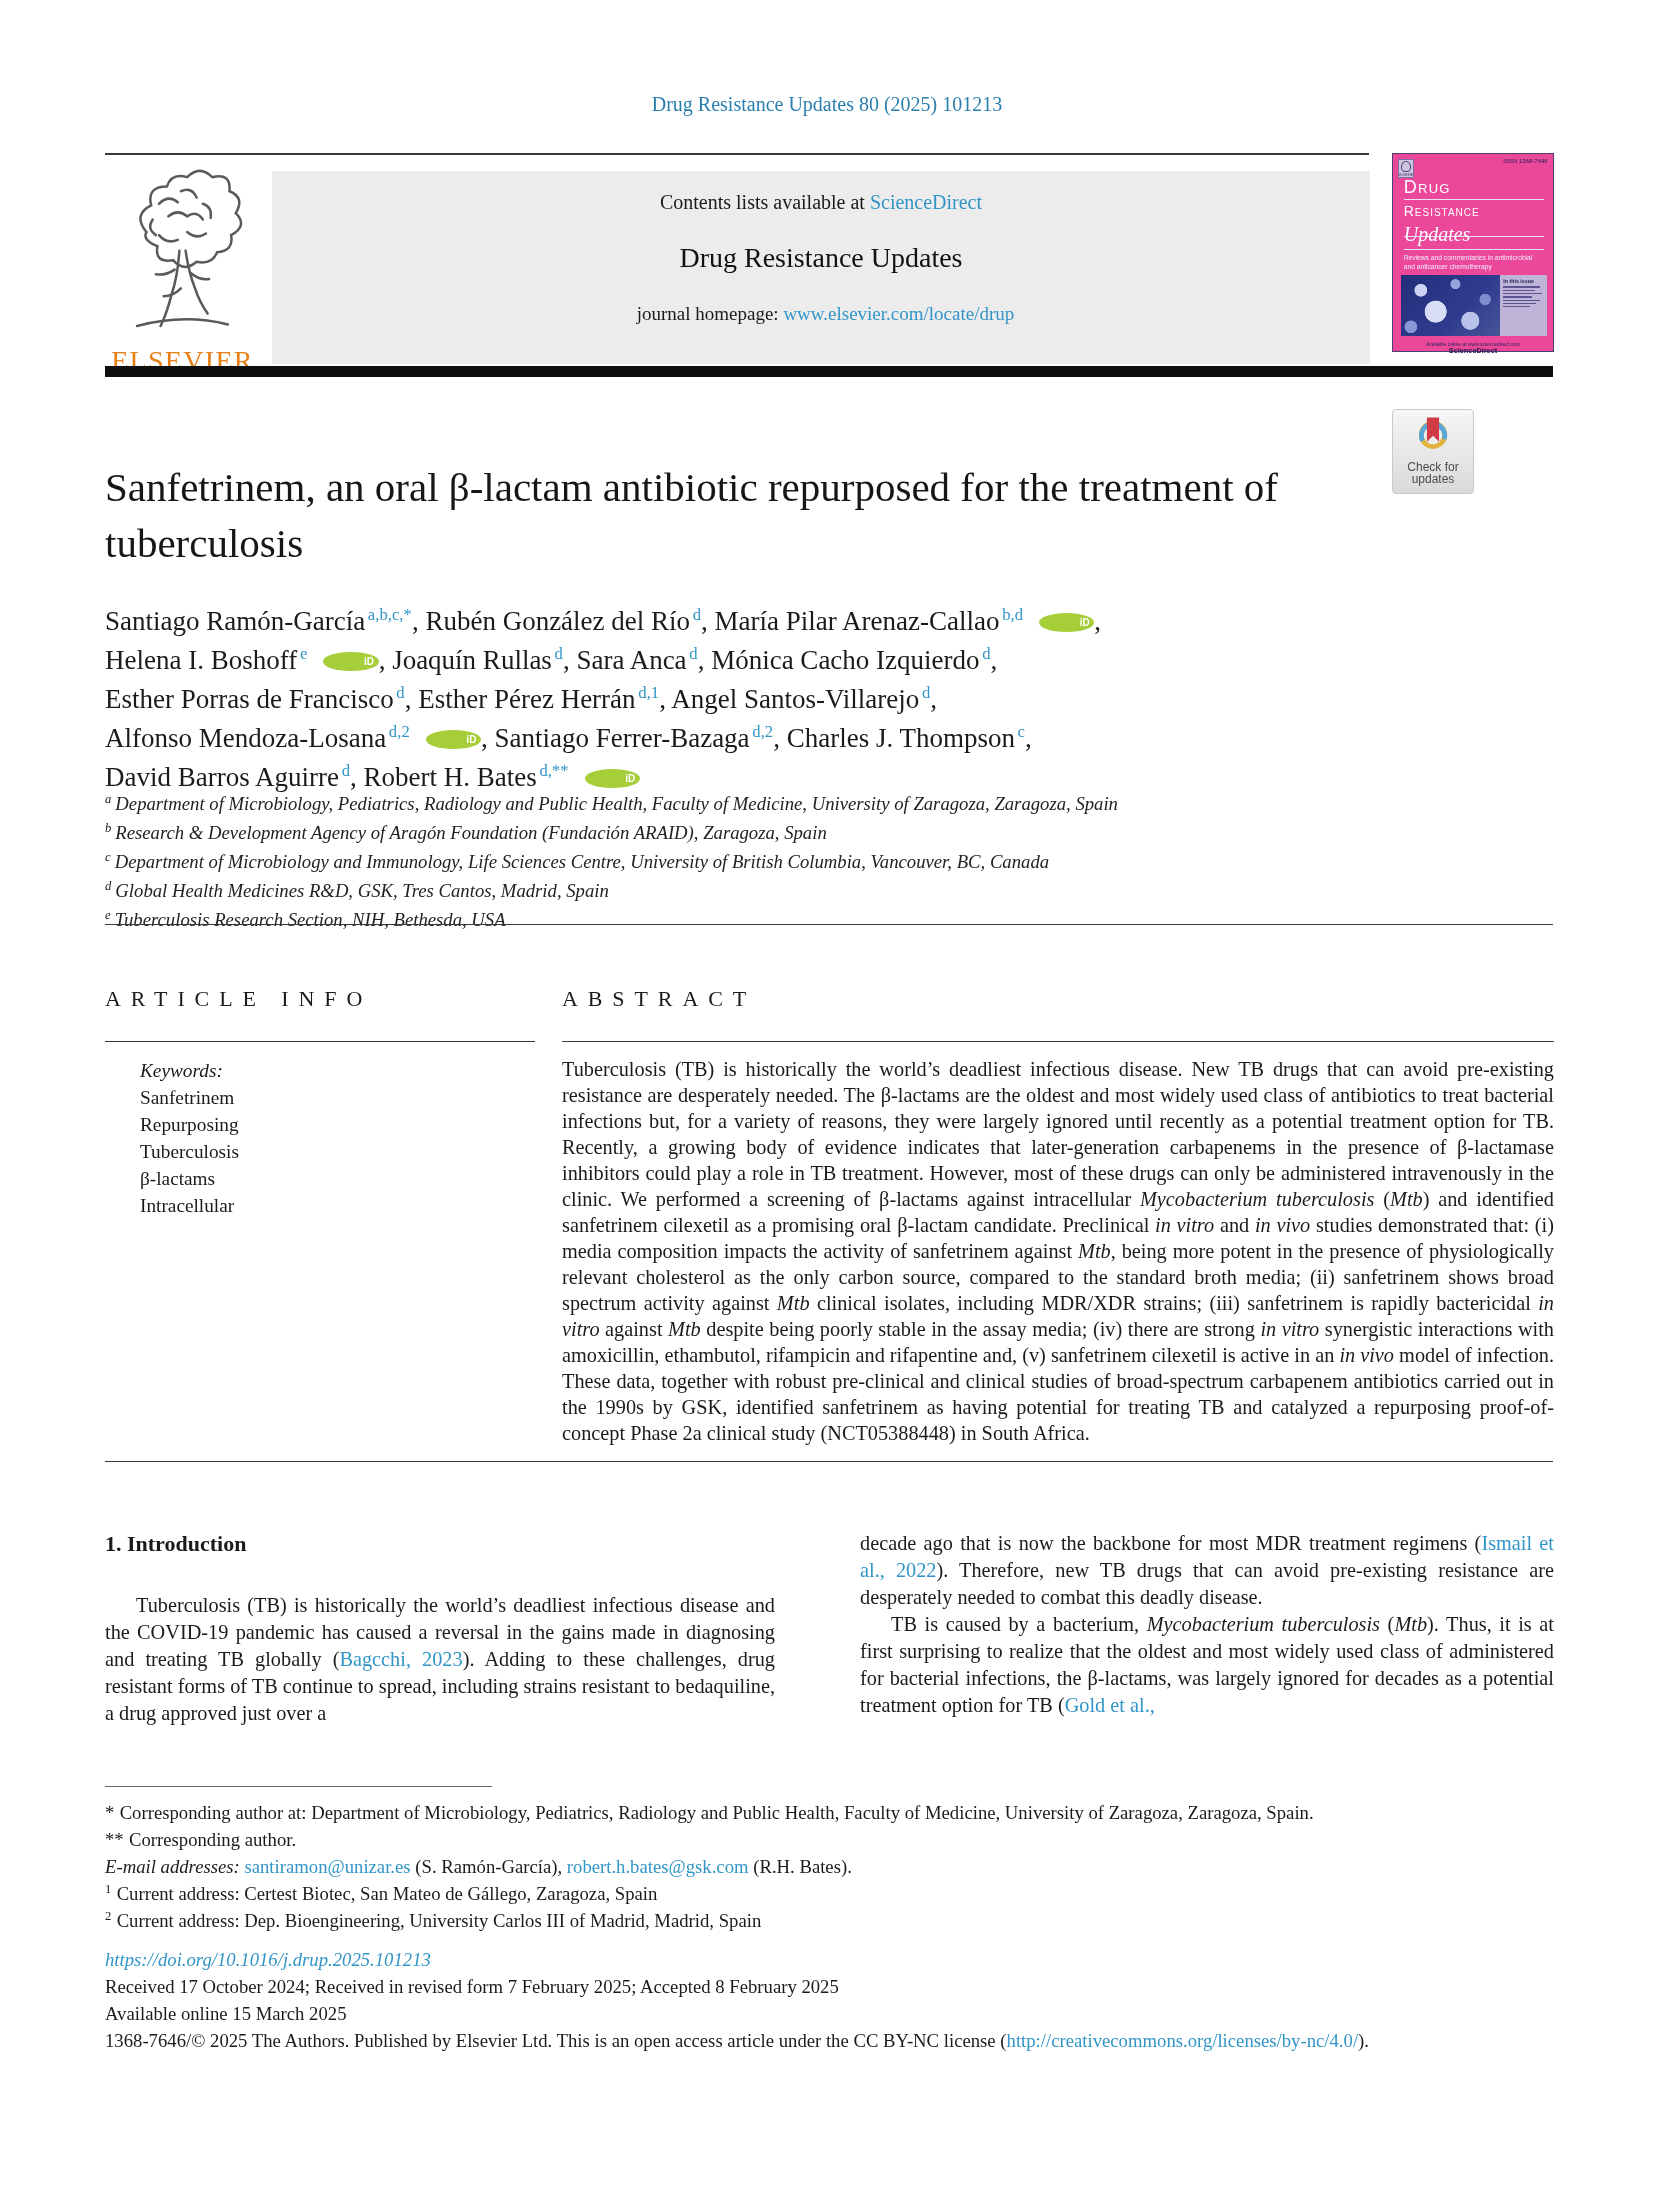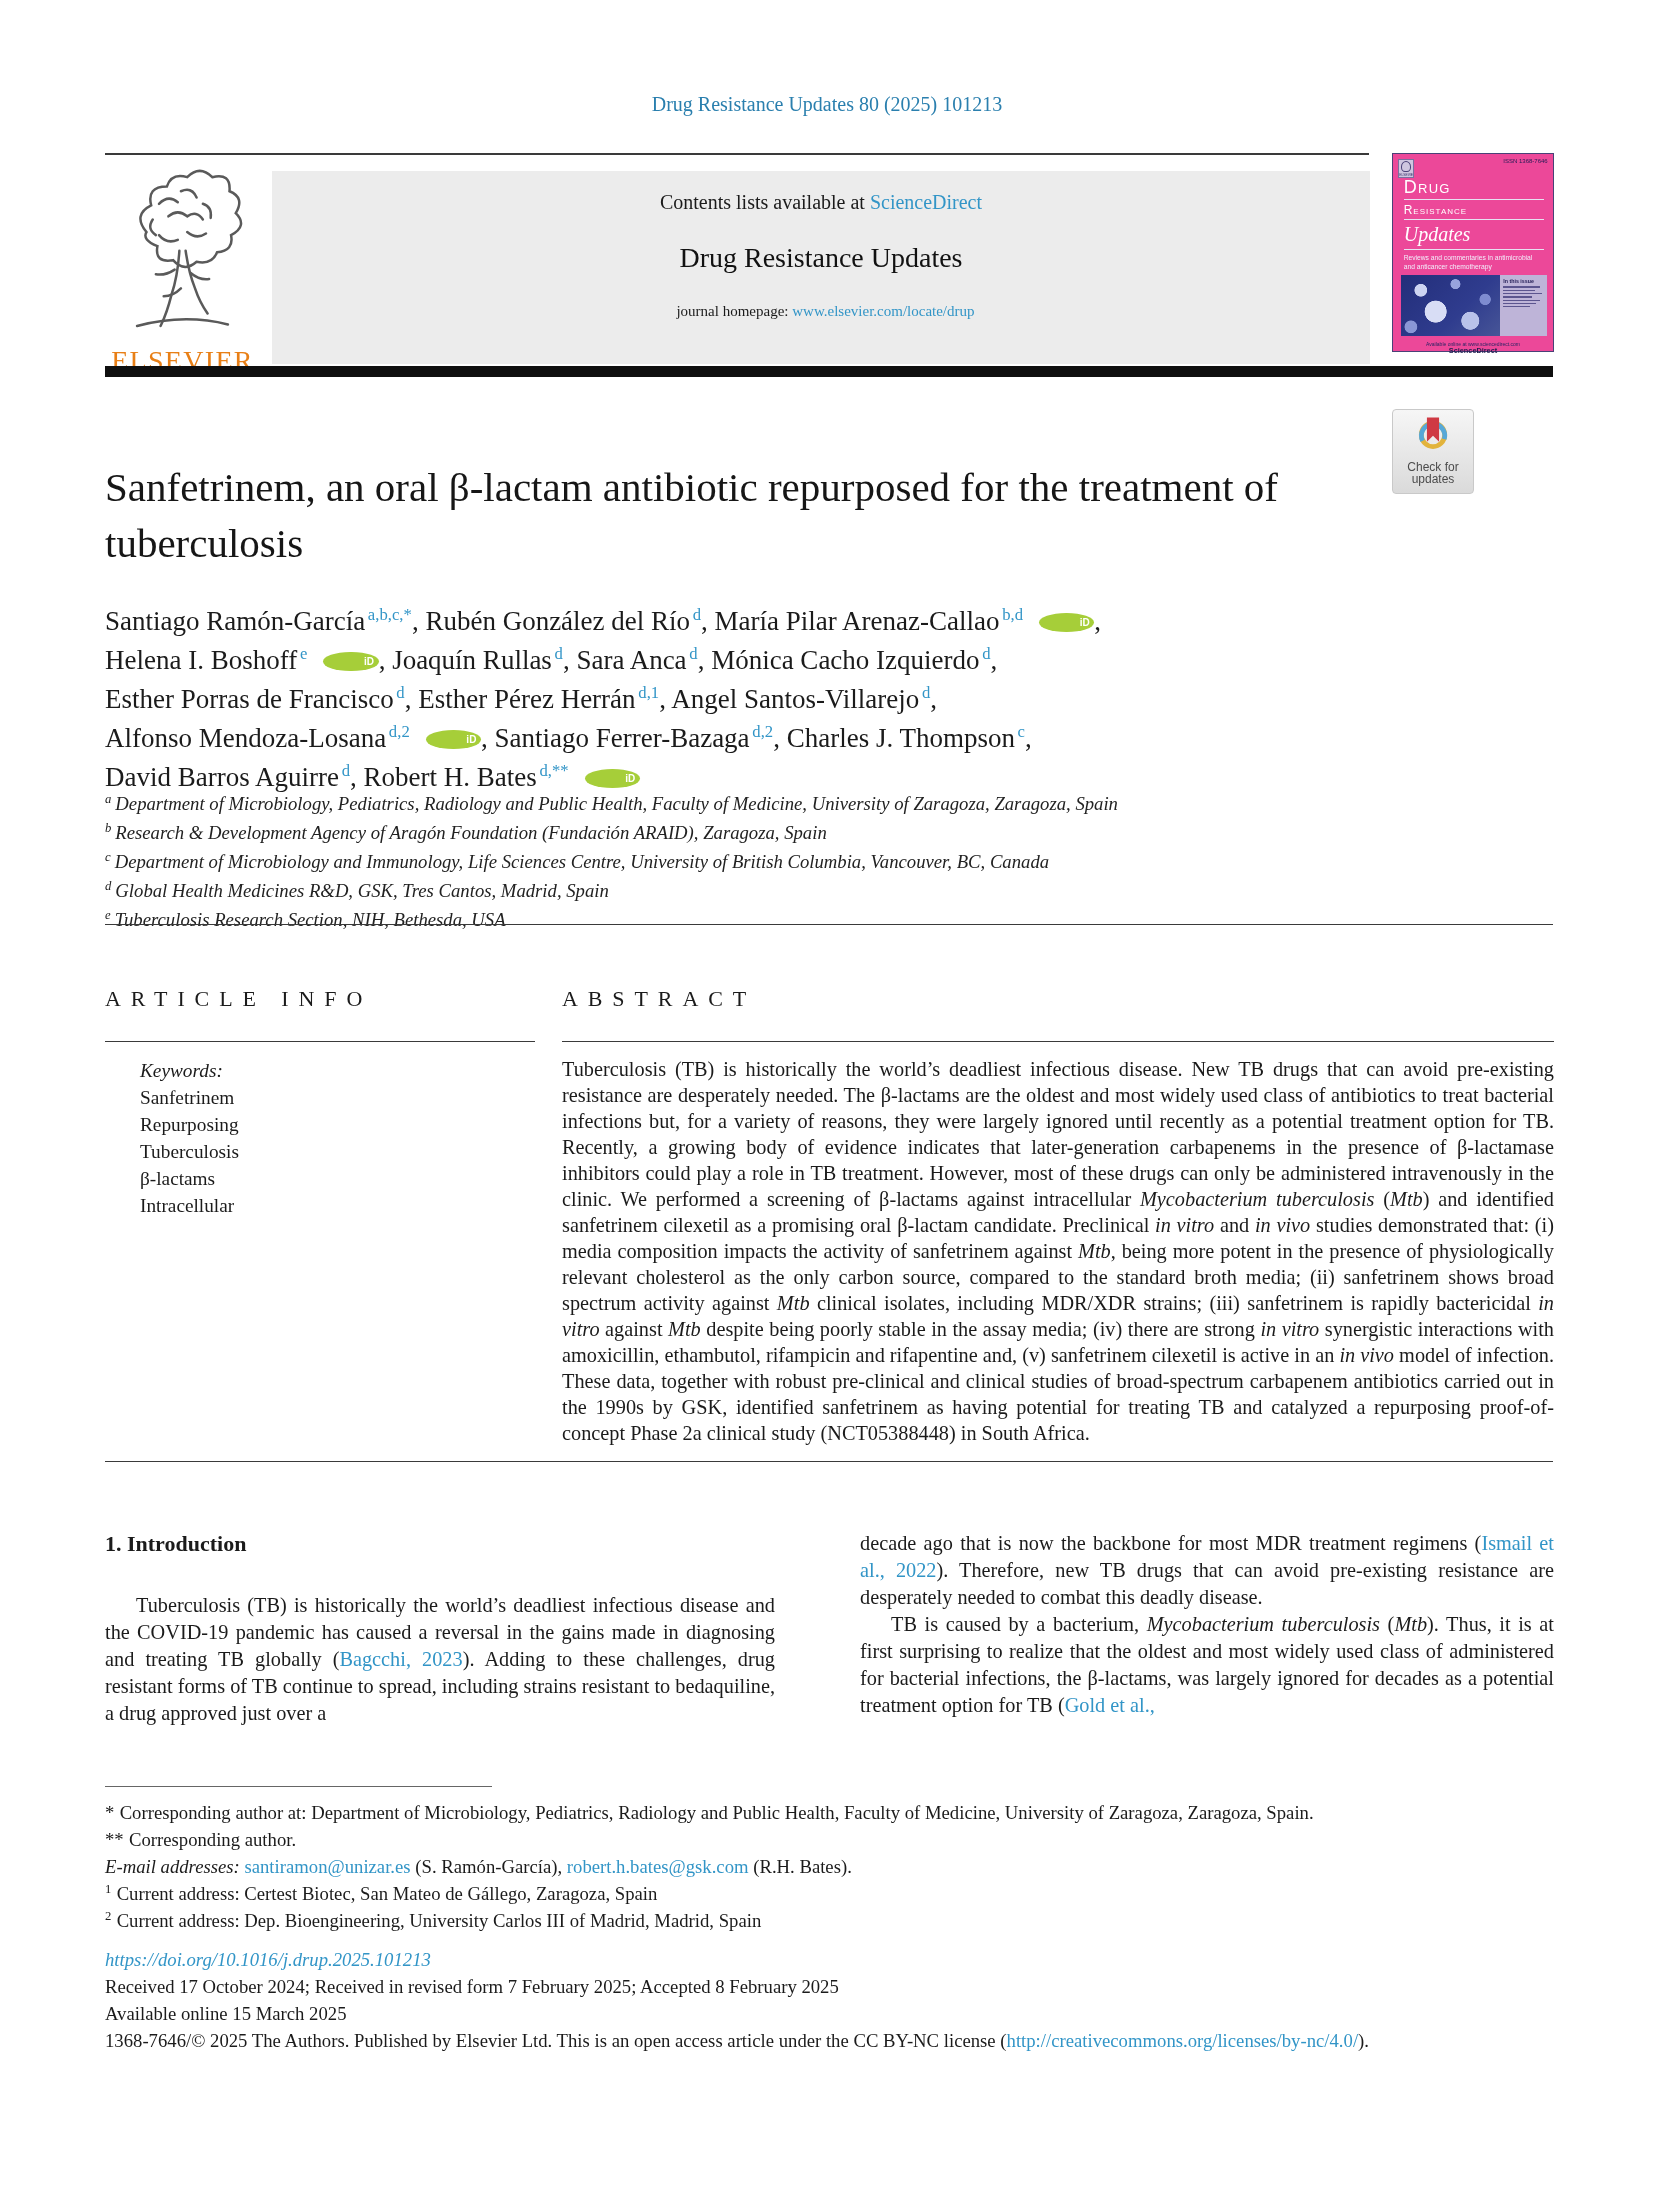--- a/index.html
+++ b/index.html
@@ -22,32 +22,32 @@
   .absbottomrule{top:1461px;left:105px;width:1448px;height:1.3px;}
   .fnrule{top:1786px;left:105px;width:387px;height:1.3px;background:#666;}
   .blackbar{top:366px;left:105px;width:1448px;height:10.7px;background:#0f0f0f;}
 
   
   .treelogo{top:168px;left:112px;width:141px;height:175px;}
   .elsword{top:345px;left:100px;width:165px;text-align:center;font-size:28px;letter-spacing:1.3px;color:#e87f16;}
   .banner{top:171px;left:272px;width:1098px;height:193px;background:#ececec;text-align:center;}
   .banner .contents{margin-top:20px;font-size:20px;color:#1b1b1b;}
   .banner .jtitle{margin-top:28px;font-size:28px;color:#111;}
-  .banner .homepage{margin-top:29px;font-size:15px;color:#1b1b1b;margin-left:9px;}
+  .banner .homepage{margin-top:29px;font-size:19px;color:#1b1b1b;margin-left:9px;}
 
   
   .cover{top:153px;left:1392px;width:162px;height:199px;background:#ec4899;border:1.3px solid #4a4177;
          box-sizing:border-box;font-family:"Liberation Sans",sans-serif;}
   .cover .issn{position:absolute;top:4px;right:5.3px;font-size:6px;color:#221c55;}
   .cover .minilogo{position:absolute;top:4.7px;left:5.3px;width:13.3px;height:17.3px;background:#cfc6e0;border:0.7px solid #7a6fa0;
          font-size:3.3px;color:#332c66;text-align:center;line-height:4px;overflow:hidden;}
   .cover .minilogo .glyph{display:block;margin:1.3px auto 0.7px auto;width:8px;height:9.3px;border:0.7px solid #4a4177;border-radius:50% 50% 40% 40%;}
   .cover .ct{position:absolute;left:10.7px;right:9.3px;color:#fff;}
   .cover .drug{top:23px;font-size:18px;letter-spacing:1.3px;font-variant:small-caps;text-transform:capitalize;border-bottom:0.7px solid #e7e2f2;padding-bottom:1.3px;}
-  .cover .resist{top:49px;font-size:12px;letter-spacing:1px;font-variant:small-caps;text-transform:capitalize;border-bottom:0.7px solid #e7e2f2;padding-bottom:2px;}
+  .cover .resist{top:49px;font-size:14px;letter-spacing:1px;font-variant:small-caps;text-transform:capitalize;border-bottom:0.7px solid #e7e2f2;padding-bottom:17px;}
   .cover .updates{top:69px;font-size:20px;font-family:"Liberation Serif",serif;font-style:italic;border-bottom:0.7px solid #e7e2f2;padding-bottom:2.7px;}
   .cover .tagline{top:100px;font-size:6.7px;line-height:8.7px;color:#f2eefc;}
   .cover .img{position:absolute;top:121px;left:8px;width:99px;height:61px;
       background:
         radial-gradient(circle at 20% 25%, #cdd4f2 0 6px, rgba(0,0,0,0) 6.7px),
         radial-gradient(circle at 55% 15%, #97a3dd 0 4.7px, rgba(0,0,0,0) 5.3px),
         radial-gradient(circle at 35% 60%, #d8ddf5 0 10.7px, rgba(0,0,0,0) 11.3px),
         radial-gradient(circle at 70% 75%, #b9c2ea 0 8.7px, rgba(0,0,0,0) 9.3px),
         radial-gradient(circle at 85% 40%, #7e8cd0 0 5.3px, rgba(0,0,0,0) 6px),
         radial-gradient(circle at 10% 85%, #8a97d6 0 6px, rgba(0,0,0,0) 6.7px),

